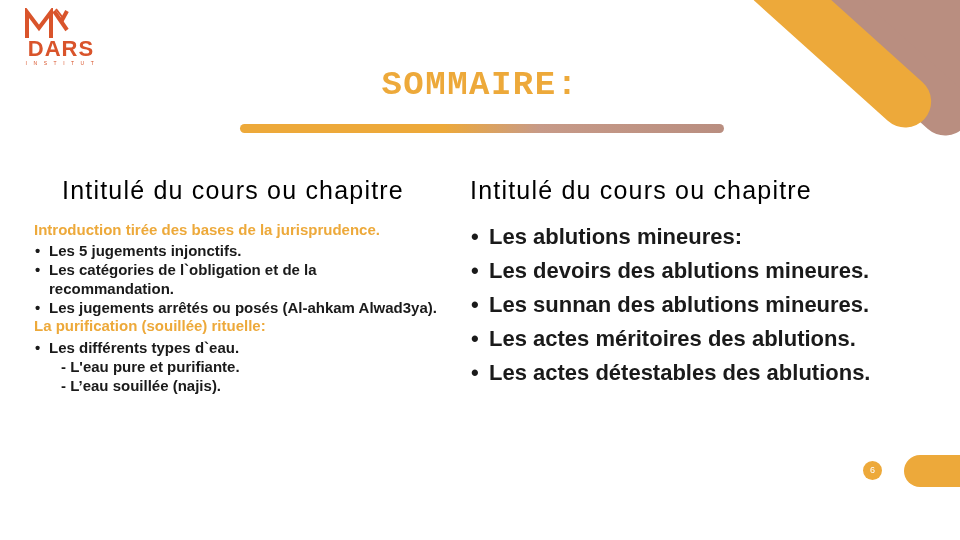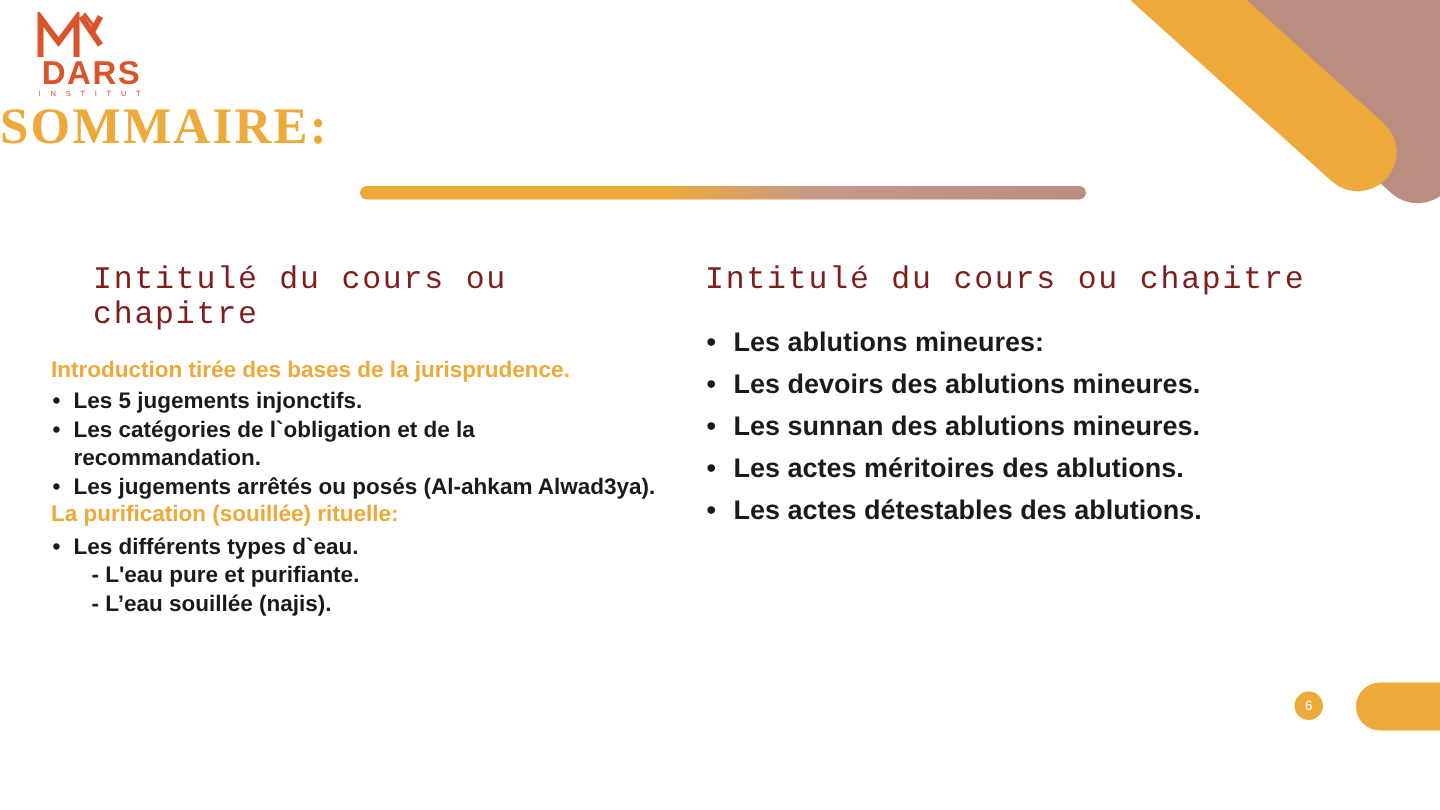--- a/index.html
+++ b/index.html
@@ -108,22 +108,22 @@
     text-align: center;
     margin-top: 2px;
   }
 
   
   .title {
     position: absolute;
     left: 0;
     top: 66px;
     width: 960px;
-    text-align: left;
-    font-family: Liberation Serif, serif;
+    text-align: center;
+    font-family: Liberation Mono, monospace;
     font-weight: bold;
     font-size: 34px;
     letter-spacing: 1.5px;
     color: #eda93a;
   }
   .title-rule {
     position: absolute;
     left: 240px;
     top: 124px;
     width: 484px;
@@ -134,24 +134,24 @@
 
   
   .col {
     position: absolute;
     top: 176px;
   }
   .col-left  { left: 34px;  width: 404px; }
   .col-right { left: 470px; width: 450px; }
 
   .col-heading {
-    font-family: Liberation Mono, monospace;
-    font-size: 21px;
+    font-family: Liberation Sans, sans-serif;
+    font-size: 25px;
     letter-spacing: 1.2px;
-    color: #7f1d1d;
+    color: #000000;
     margin: 0 0 16px 0;
   }
   .col-left .col-heading { padding-left: 28px; }
 
   .lead {
     font-family: "Liberation Sans", sans-serif;
     font-weight: bold;
     font-size: 15px;
     color: #eda93a;
     line-height: 1.22;
@@ -179,21 +179,21 @@
     content: "\2022";
     position: absolute;
     left: 1px;
     top: 0;
   }
   .col-left ul.items li.sub {
     padding-left: 27px;
   }
   
   .col-right ul.items li {
-    font-size: 18px;
+    font-size: 22px;
     line-height: 1.45;
     padding-left: 19px;
     margin-bottom: 2px;
   }
   .col-right ul.items li::before {
     content: "\2022";
     position: absolute;
     left: 1px;
     top: 0;
   }

